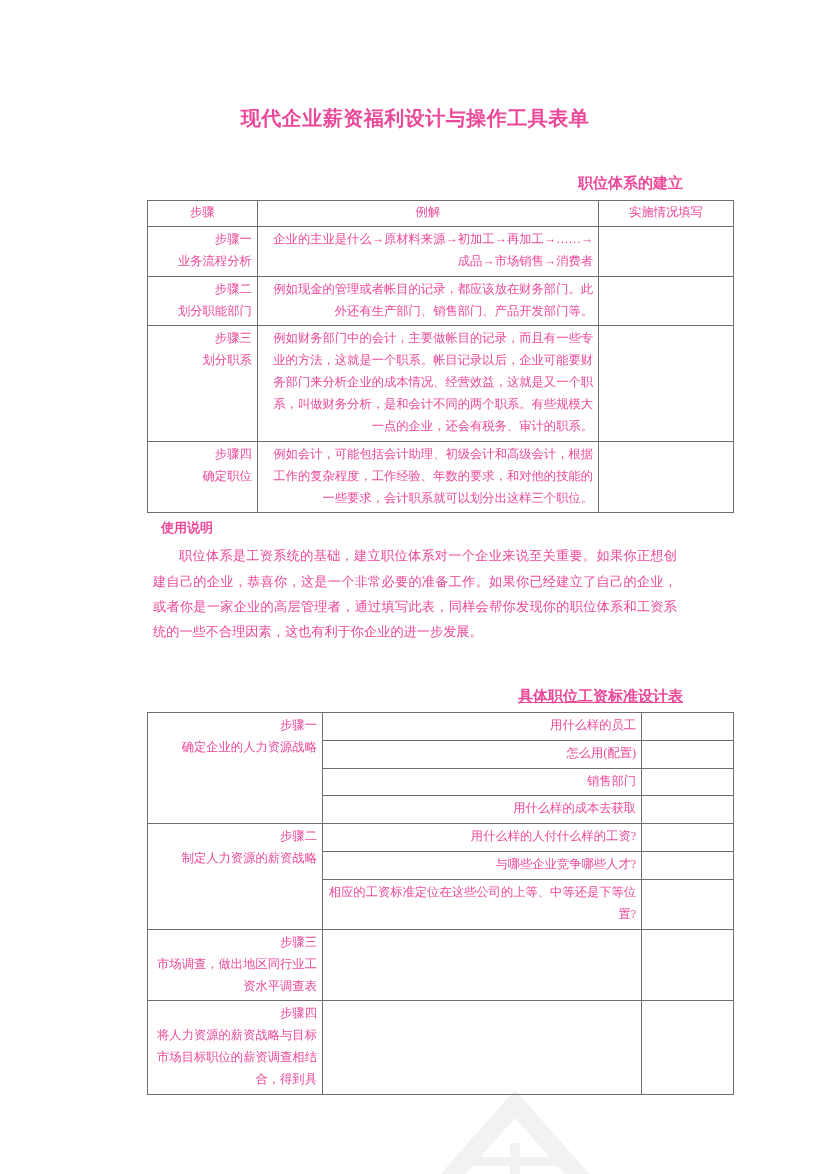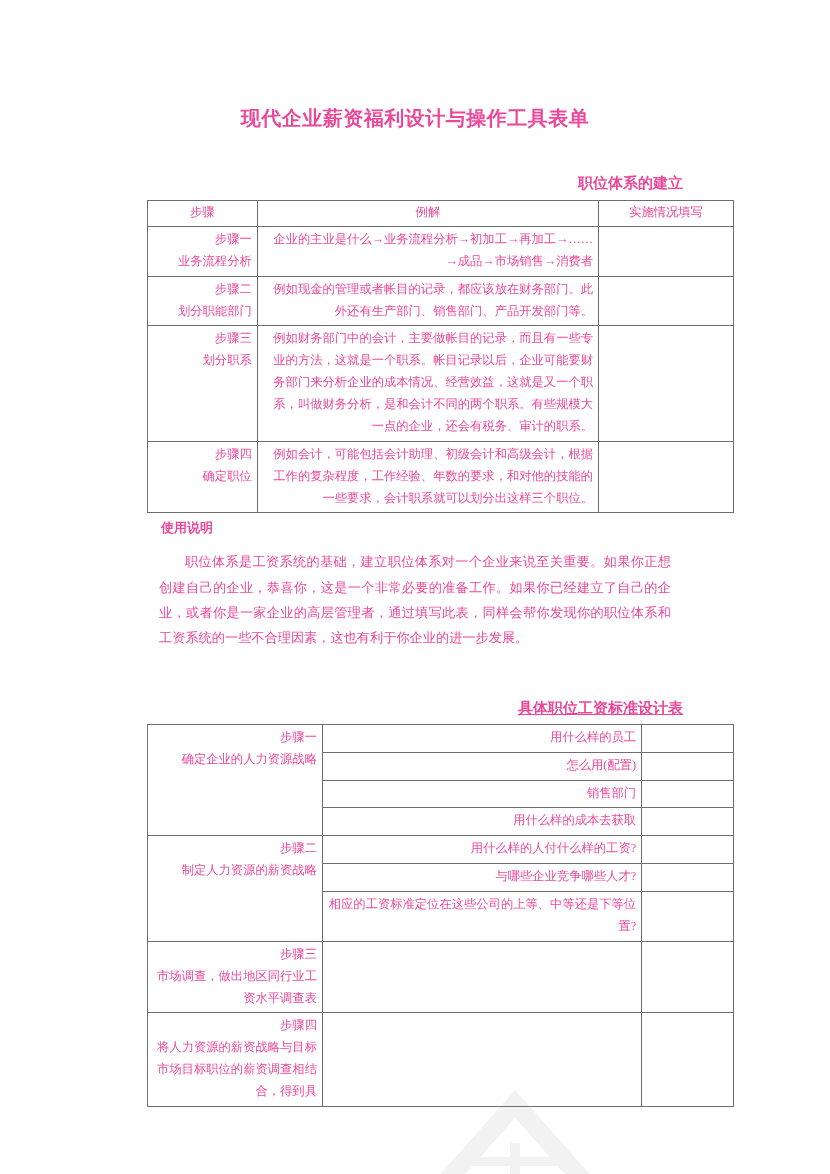--- a/index.html
+++ b/index.html
@@ -83,21 +83,21 @@
   .usage-head {
     font-size: 13px;
     font-weight: bold;
     margin: 6px 0 0 0;
     padding-left: 14px;
     font-family: "Liberation Sans", "DejaVu Sans", sans-serif;
   }
   .usage-body {
     font-size: 13.2px;
     line-height: 1.92;
-    margin: 12px;
+    margin: 6px;
     text-indent: 26px;
     text-align: justify;
     text-justify: inter-ideograph;
   }
   .fill-cell { height: 100%; }
 </style>
 </head>
 <body>
 
 <div class="page">
@@ -127,21 +127,21 @@
         <tr>
           <th>步骤</th>
           <th>例解</th>
           <th>实施情况填写</th>
         </tr>
       </thead>
       <tbody>
         <tr>
           <td class="step-label">步骤一
 业务流程分析</td>
-          <td class="cell-text">企业的主业是什么→业务流程分析→初加工→再加工→……→成品→市场销售→消费者</td>
+          <td class="cell-text">企业的主业是什么→原材料来源→初加工→再加工→……→成品→市场销售→消费者</td>
           <td class="fill-cell"></td>
         </tr>
         <tr>
           <td class="step-label">步骤二
 划分职能部门</td>
           <td class="cell-text">例如现金的管理或者帐目的记录，都应该放在财务部门。此外还有生产部门、销售部门、产品开发部门等。</td>
           <td class="fill-cell"></td>
         </tr>
         <tr>
           <td class="step-label">步骤三

